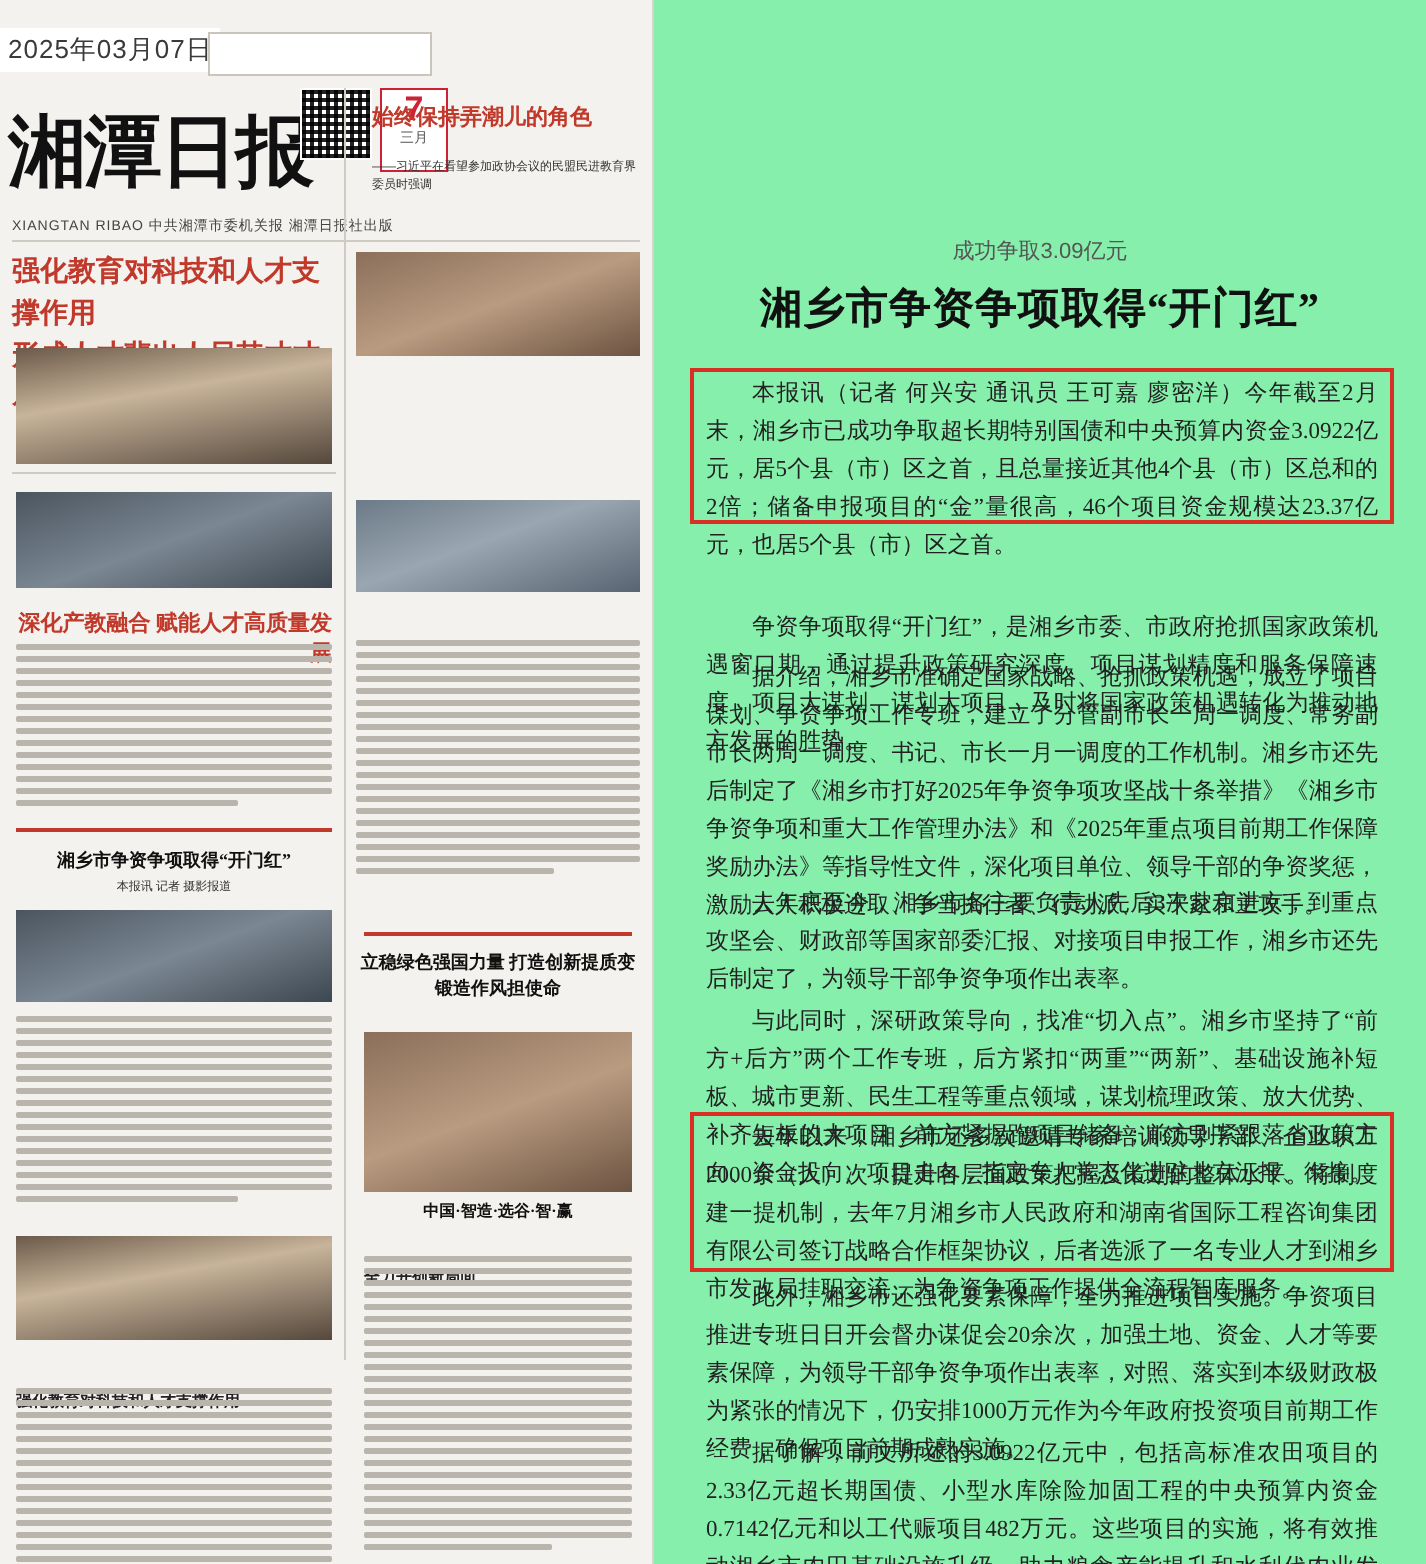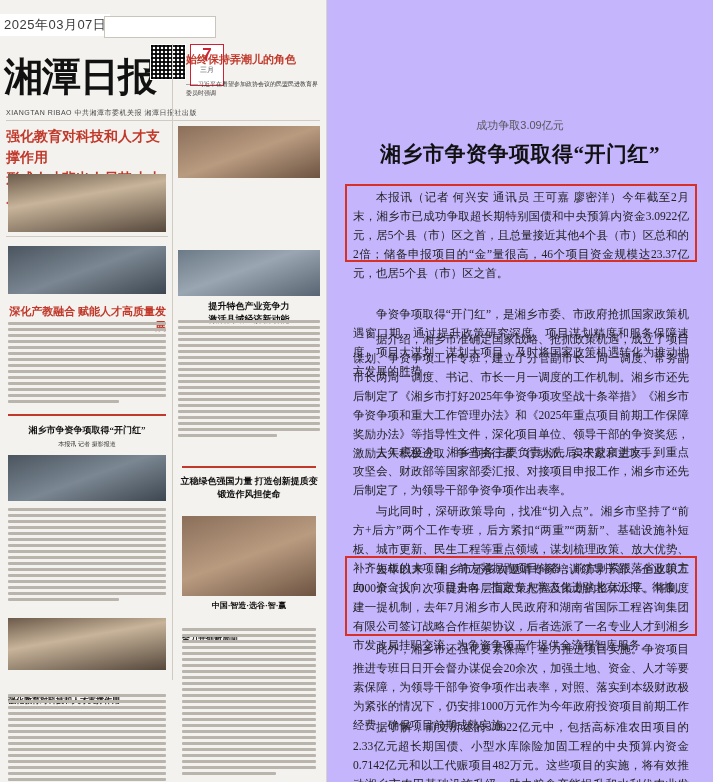--- a/index.html
+++ b/index.html
@@ -96,21 +96,21 @@
   .red-bar{
     position:absolute;background:#c0392b;
   }
   .mini-head{
     position:absolute;font-size:8px;font-weight:bold;color:#222;text-align:left;margin-top:19px;
   }
 
   
   .article{
     position:absolute;left:327px;top:0;width:386px;height:782px;
-    background:#c4b5fd;
+    background:#86efac;
     text-decoration:underline;
   }
   .redband{
     position:absolute;left:327px;top:0;width:386px;height:104px;
     background:#c0392b;
   }
   .qr-block{position:absolute;top:10px;text-align:center;}
   .qr{
     width:62px;height:62px;background:#fff;
     background-image:
@@ -177,22 +177,20 @@
 
     <div class="photo room" style="left:8px;top:174px;width:158px;height:58px;"></div>
     <div class="photo dark" style="left:8px;top:246px;width:158px;height:48px;"></div>
     <div class="photo warm" style="left:178px;top:126px;width:142px;height:52px;"></div>
     <div class="photo" style="left:178px;top:250px;width:142px;height:46px;"></div>
     <div class="photo dark" style="left:8px;top:455px;width:158px;height:46px;"></div>
     <div class="photo warm" style="left:182px;top:516px;width:134px;height:80px;"></div>
     <div class="photo room" style="left:8px;top:618px;width:158px;height:52px;"></div>
 
     <div class="sec-title" style="left:8px;top:304px;width:158px;font-size:11px;color:#c0392b;text-align:right;">深化产教融合 赋能人才高质量发展</div>
-    <div class="sec-title" style="left:178px;top:300px;width:142px;font-size:9px;text-align:center;white-space:pre-line;">提升特色产业竞争力
-激活县域经济新动能</div>
     <div class="sec-title" style="left:178px;top:475px;width:142px;font-size:9px;text-align:center;white-space:pre-line;">立稳绿色强国力量 打造创新提质变
 锻造作风担使命</div>
     <div class="sec-title" style="left:8px;top:424px;width:158px;font-size:9px;text-align:center;">湘乡市争资争项取得“开门红”</div>
     <div class="sec-title" style="left:182px;top:600px;width:134px;font-size:8px;text-align:center;">中国·智造·选谷·智·赢</div>
 
     <div class="mini-head" style="left:8px;top:676px;width:158px;">强化教育对科技和人才支撑作用</div>
     <div class="mini-head" style="left:182px;top:614px;width:134px;">全力开创新局面</div>
     <div class="cap" style="left:8px;top:440px;width:158px;text-align:center;">本报讯 记者 摄影报道</div>
 
     <div class="txtblock" style="left:8px;top:322px;width:158px;">

